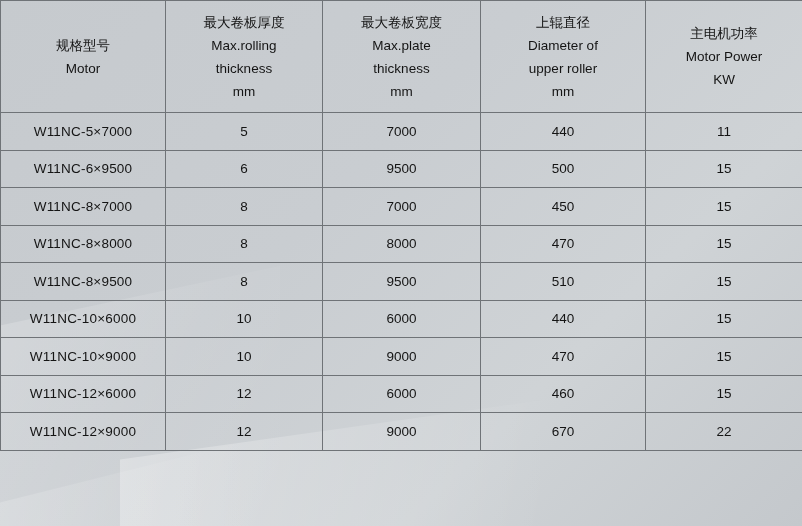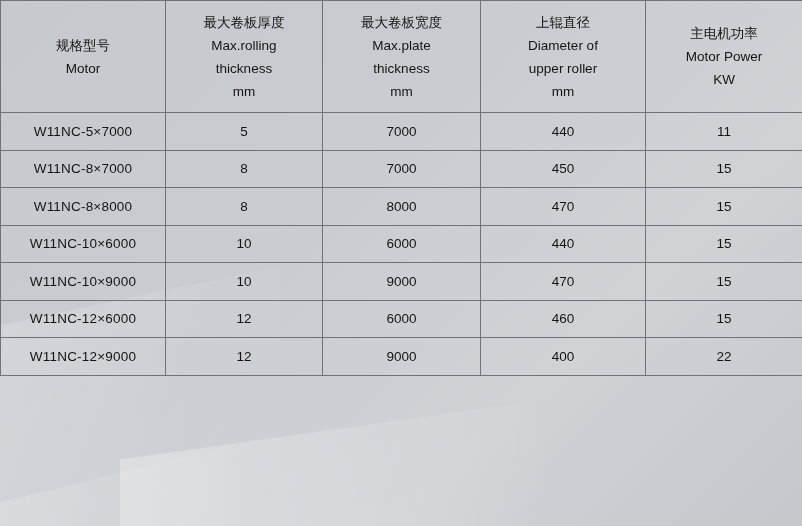--- a/index.html
+++ b/index.html
@@ -132,34 +132,48 @@
     </thead>
     <tbody>
       <tr>
         <td class="model">W11NC-5×7000</td>
         <td>5</td>
         <td>7000</td>
         <td>440</td>
         <td>11</td>
       </tr>
       <tr>
+        <td class="model">W11NC-6×9500</td>
+        <td>6</td>
+        <td>9500</td>
+        <td>500</td>
+        <td>15</td>
+      </tr>
+      <tr>
         <td class="model">W11NC-8×7000</td>
         <td>8</td>
         <td>7000</td>
         <td>450</td>
         <td>15</td>
       </tr>
       <tr>
         <td class="model">W11NC-8×8000</td>
         <td>8</td>
         <td>8000</td>
         <td>470</td>
         <td>15</td>
       </tr>
       <tr>
+        <td class="model">W11NC-8×9500</td>
+        <td>8</td>
+        <td>9500</td>
+        <td>510</td>
+        <td>15</td>
+      </tr>
+      <tr>
         <td class="model">W11NC-10×6000</td>
         <td>10</td>
         <td>6000</td>
         <td>440</td>
         <td>15</td>
       </tr>
       <tr>
         <td class="model">W11NC-10×9000</td>
         <td>10</td>
         <td>9000</td>
@@ -170,18 +184,18 @@
         <td class="model">W11NC-12×6000</td>
         <td>12</td>
         <td>6000</td>
         <td>460</td>
         <td>15</td>
       </tr>
       <tr>
         <td class="model">W11NC-12×9000</td>
         <td>12</td>
         <td>9000</td>
-        <td>400</td>
+        <td>670</td>
         <td>22</td>
       </tr>
     </tbody>
   </table>
 </div>
 
 </body></html>

